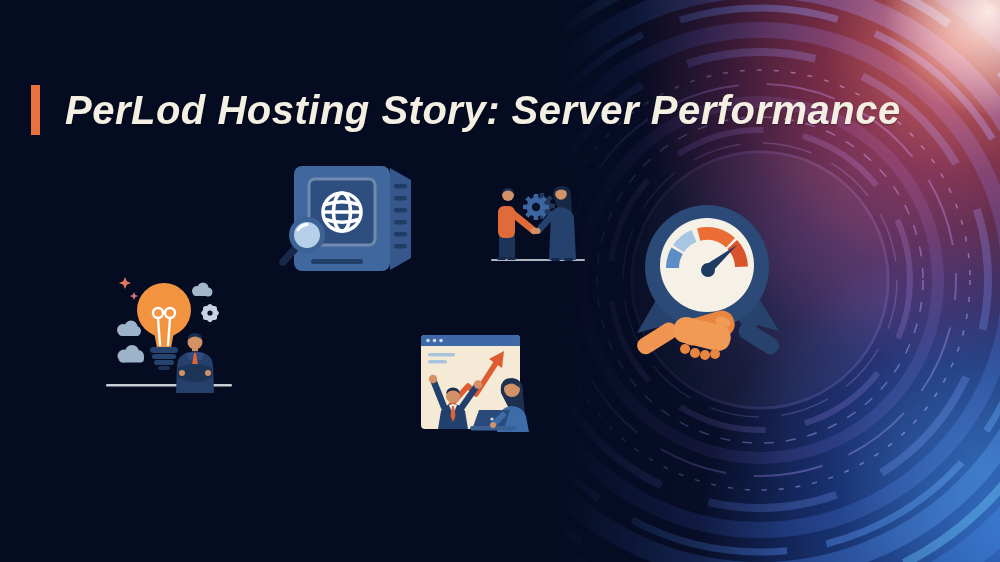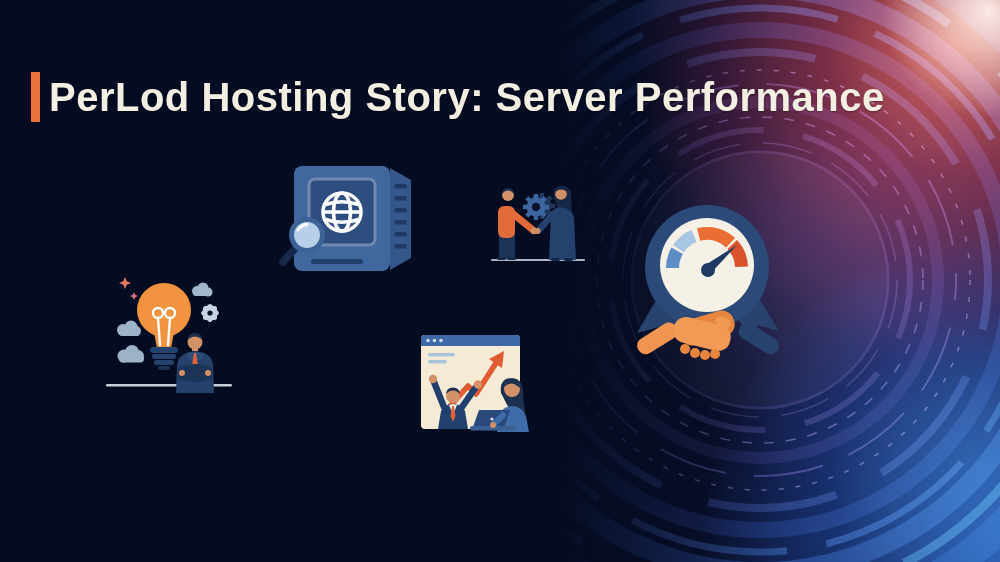--- a/index.html
+++ b/index.html
@@ -25,23 +25,24 @@
     background:
       radial-gradient(circle 430px at 1010px 535px, rgba(45,115,235,0.7) 0%, rgba(30,80,190,0.38) 45%, rgba(0,0,0,0) 72%),
       radial-gradient(circle 220px at 985px 470px, rgba(85,205,235,0.3), rgba(0,0,0,0) 70%),
       radial-gradient(circle 300px at 880px 300px, rgba(90,70,165,0.3), rgba(0,0,0,0) 72%);
   }
   .title-row{
     position:absolute;left:31px;top:72px;display:flex;align-items:center;z-index:10;
   }
   .accent-bar{width:9px;height:50px;background:#e8713c;margin-right:9px;flex:none;}
   h1.title{
-    margin:0;font-size:40px;font-weight:bold;letter-spacing:0.5px;
+    margin:16px;font-size:40px;font-weight:bold;letter-spacing:0.5px;
     color:#f3efe2;line-height:1.1;white-space:nowrap;
     text-shadow:0 1px 2px rgba(0,0,0,0.35);
+    font-style:italic;
   }
   .illus{position:absolute;z-index:5;}
   .il-idea{left:98px;top:268px;}
   .il-server{left:278px;top:156px;}
   .il-partners{left:485px;top:175px;}
   .il-growth{left:413px;top:323px;}
   .il-gauge{left:633px;top:203px;}
 </style>
 </head>
 <body>

